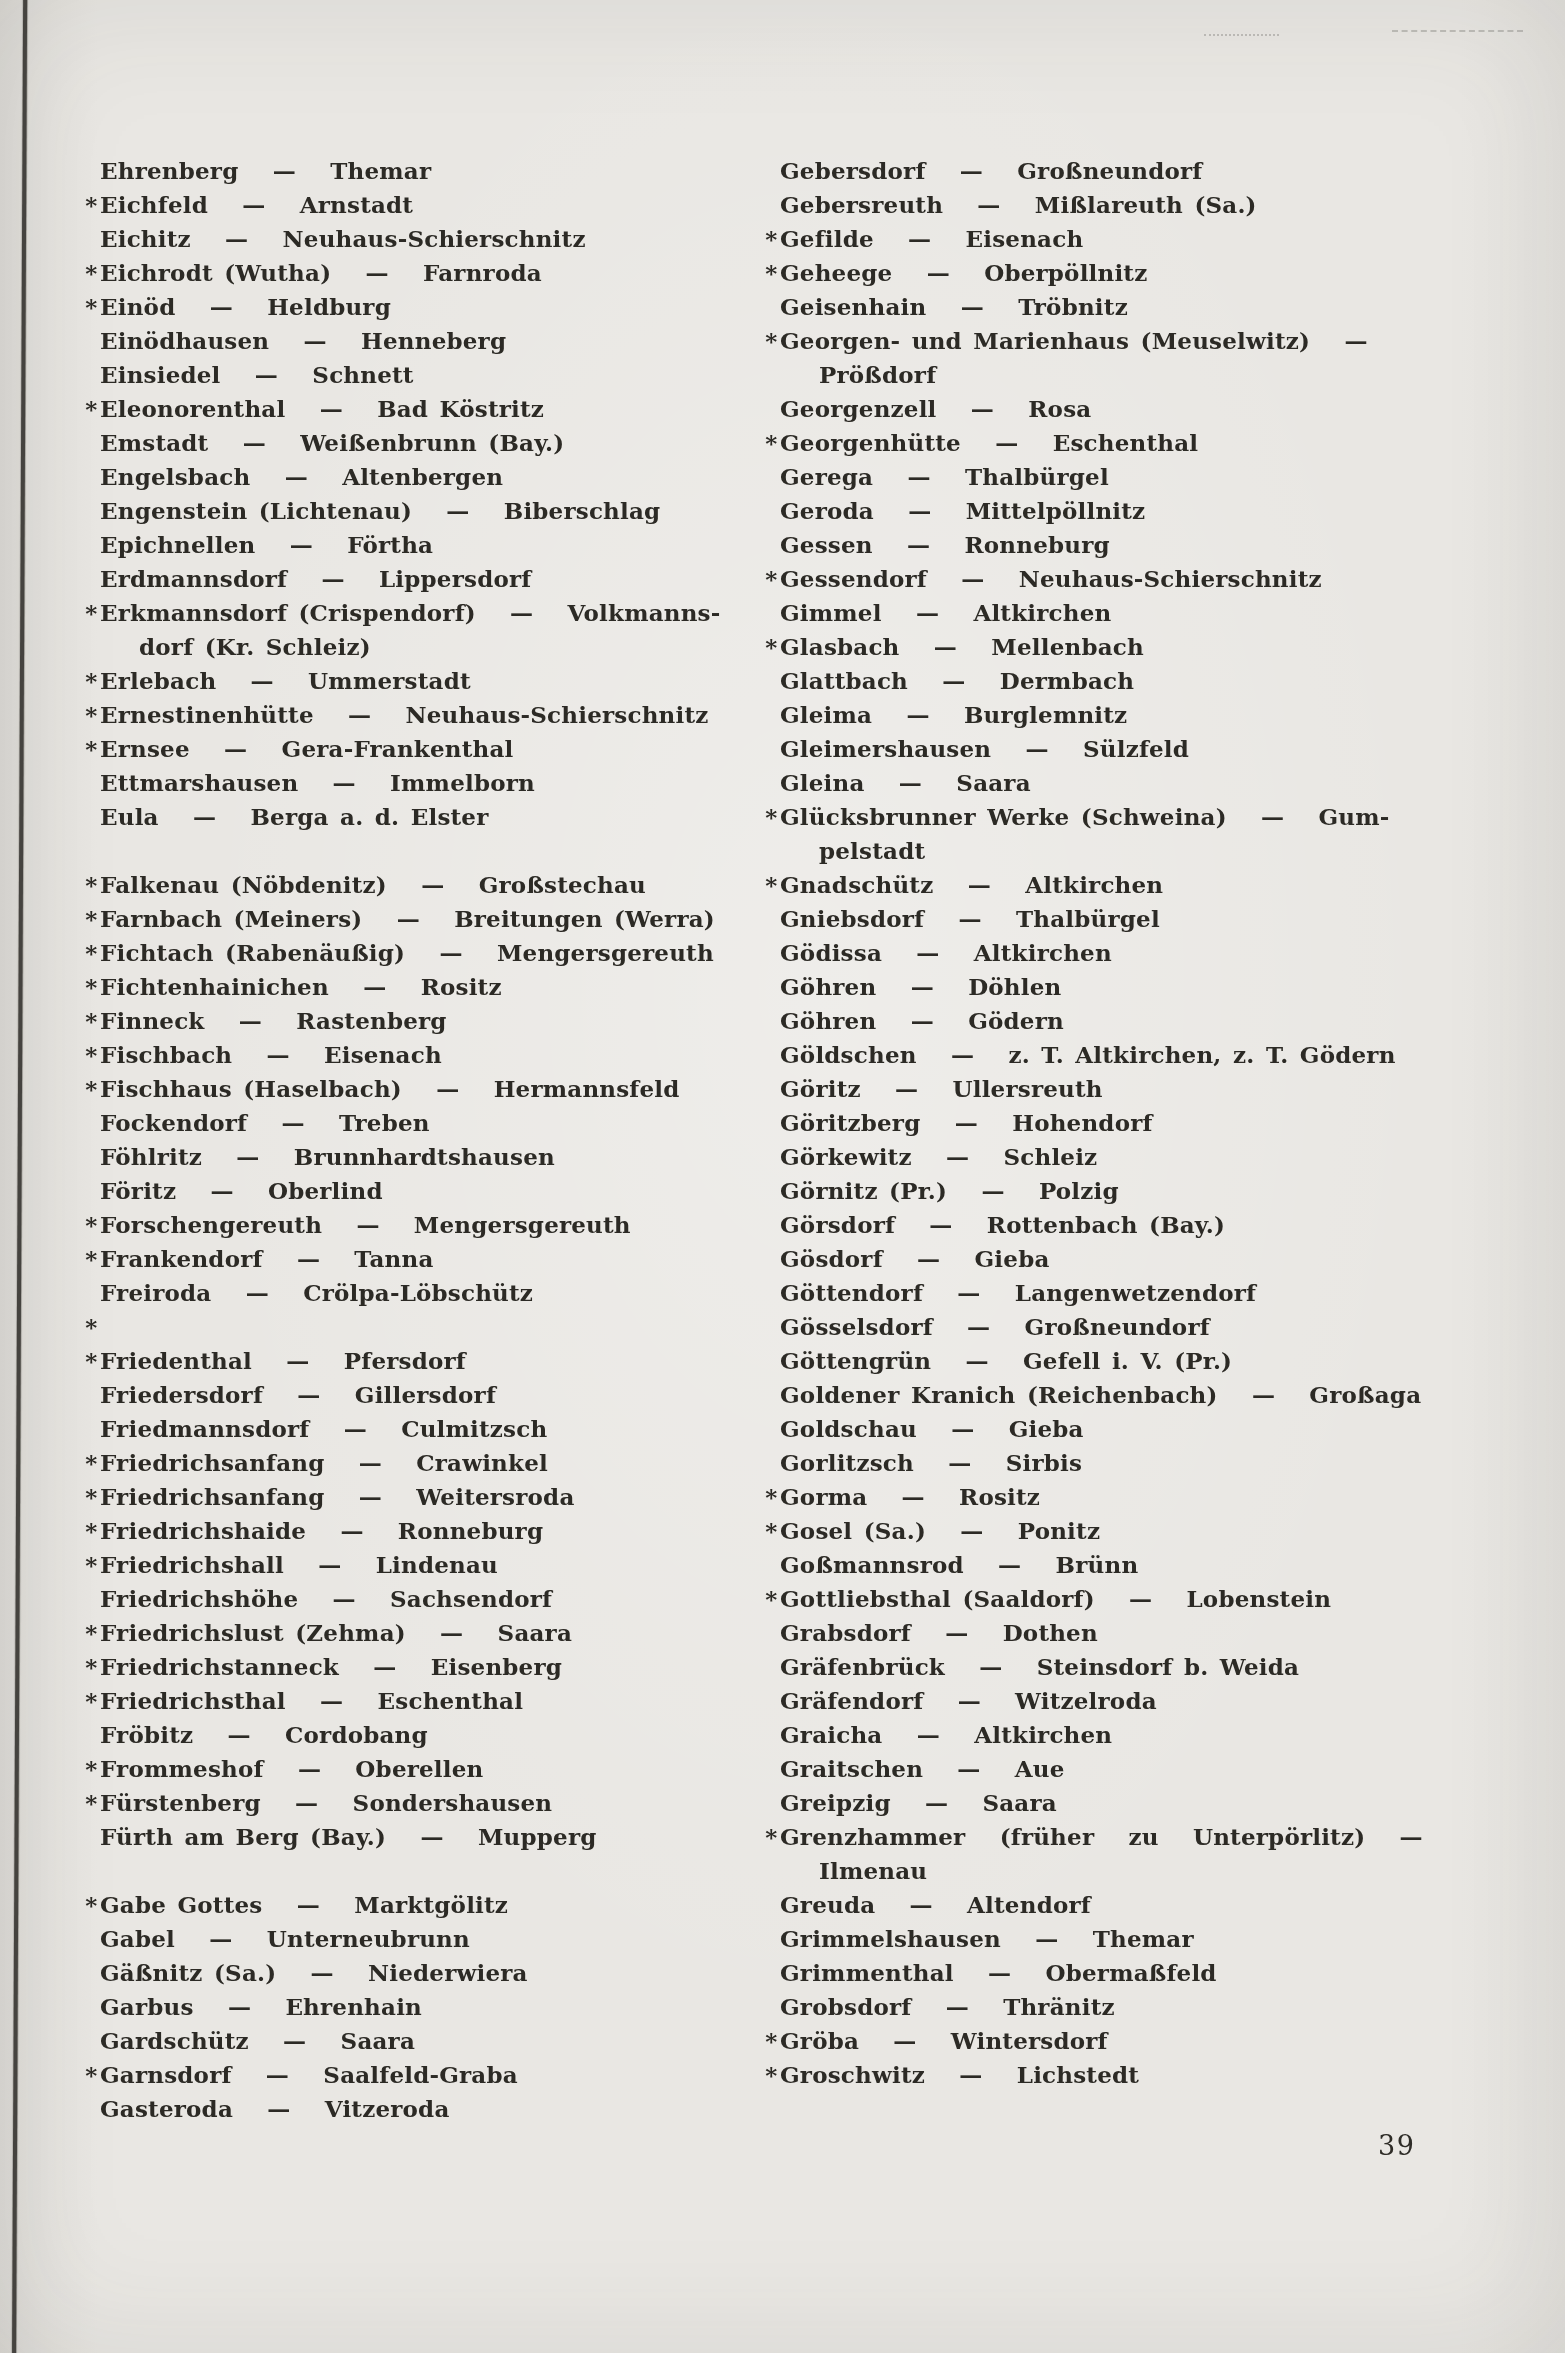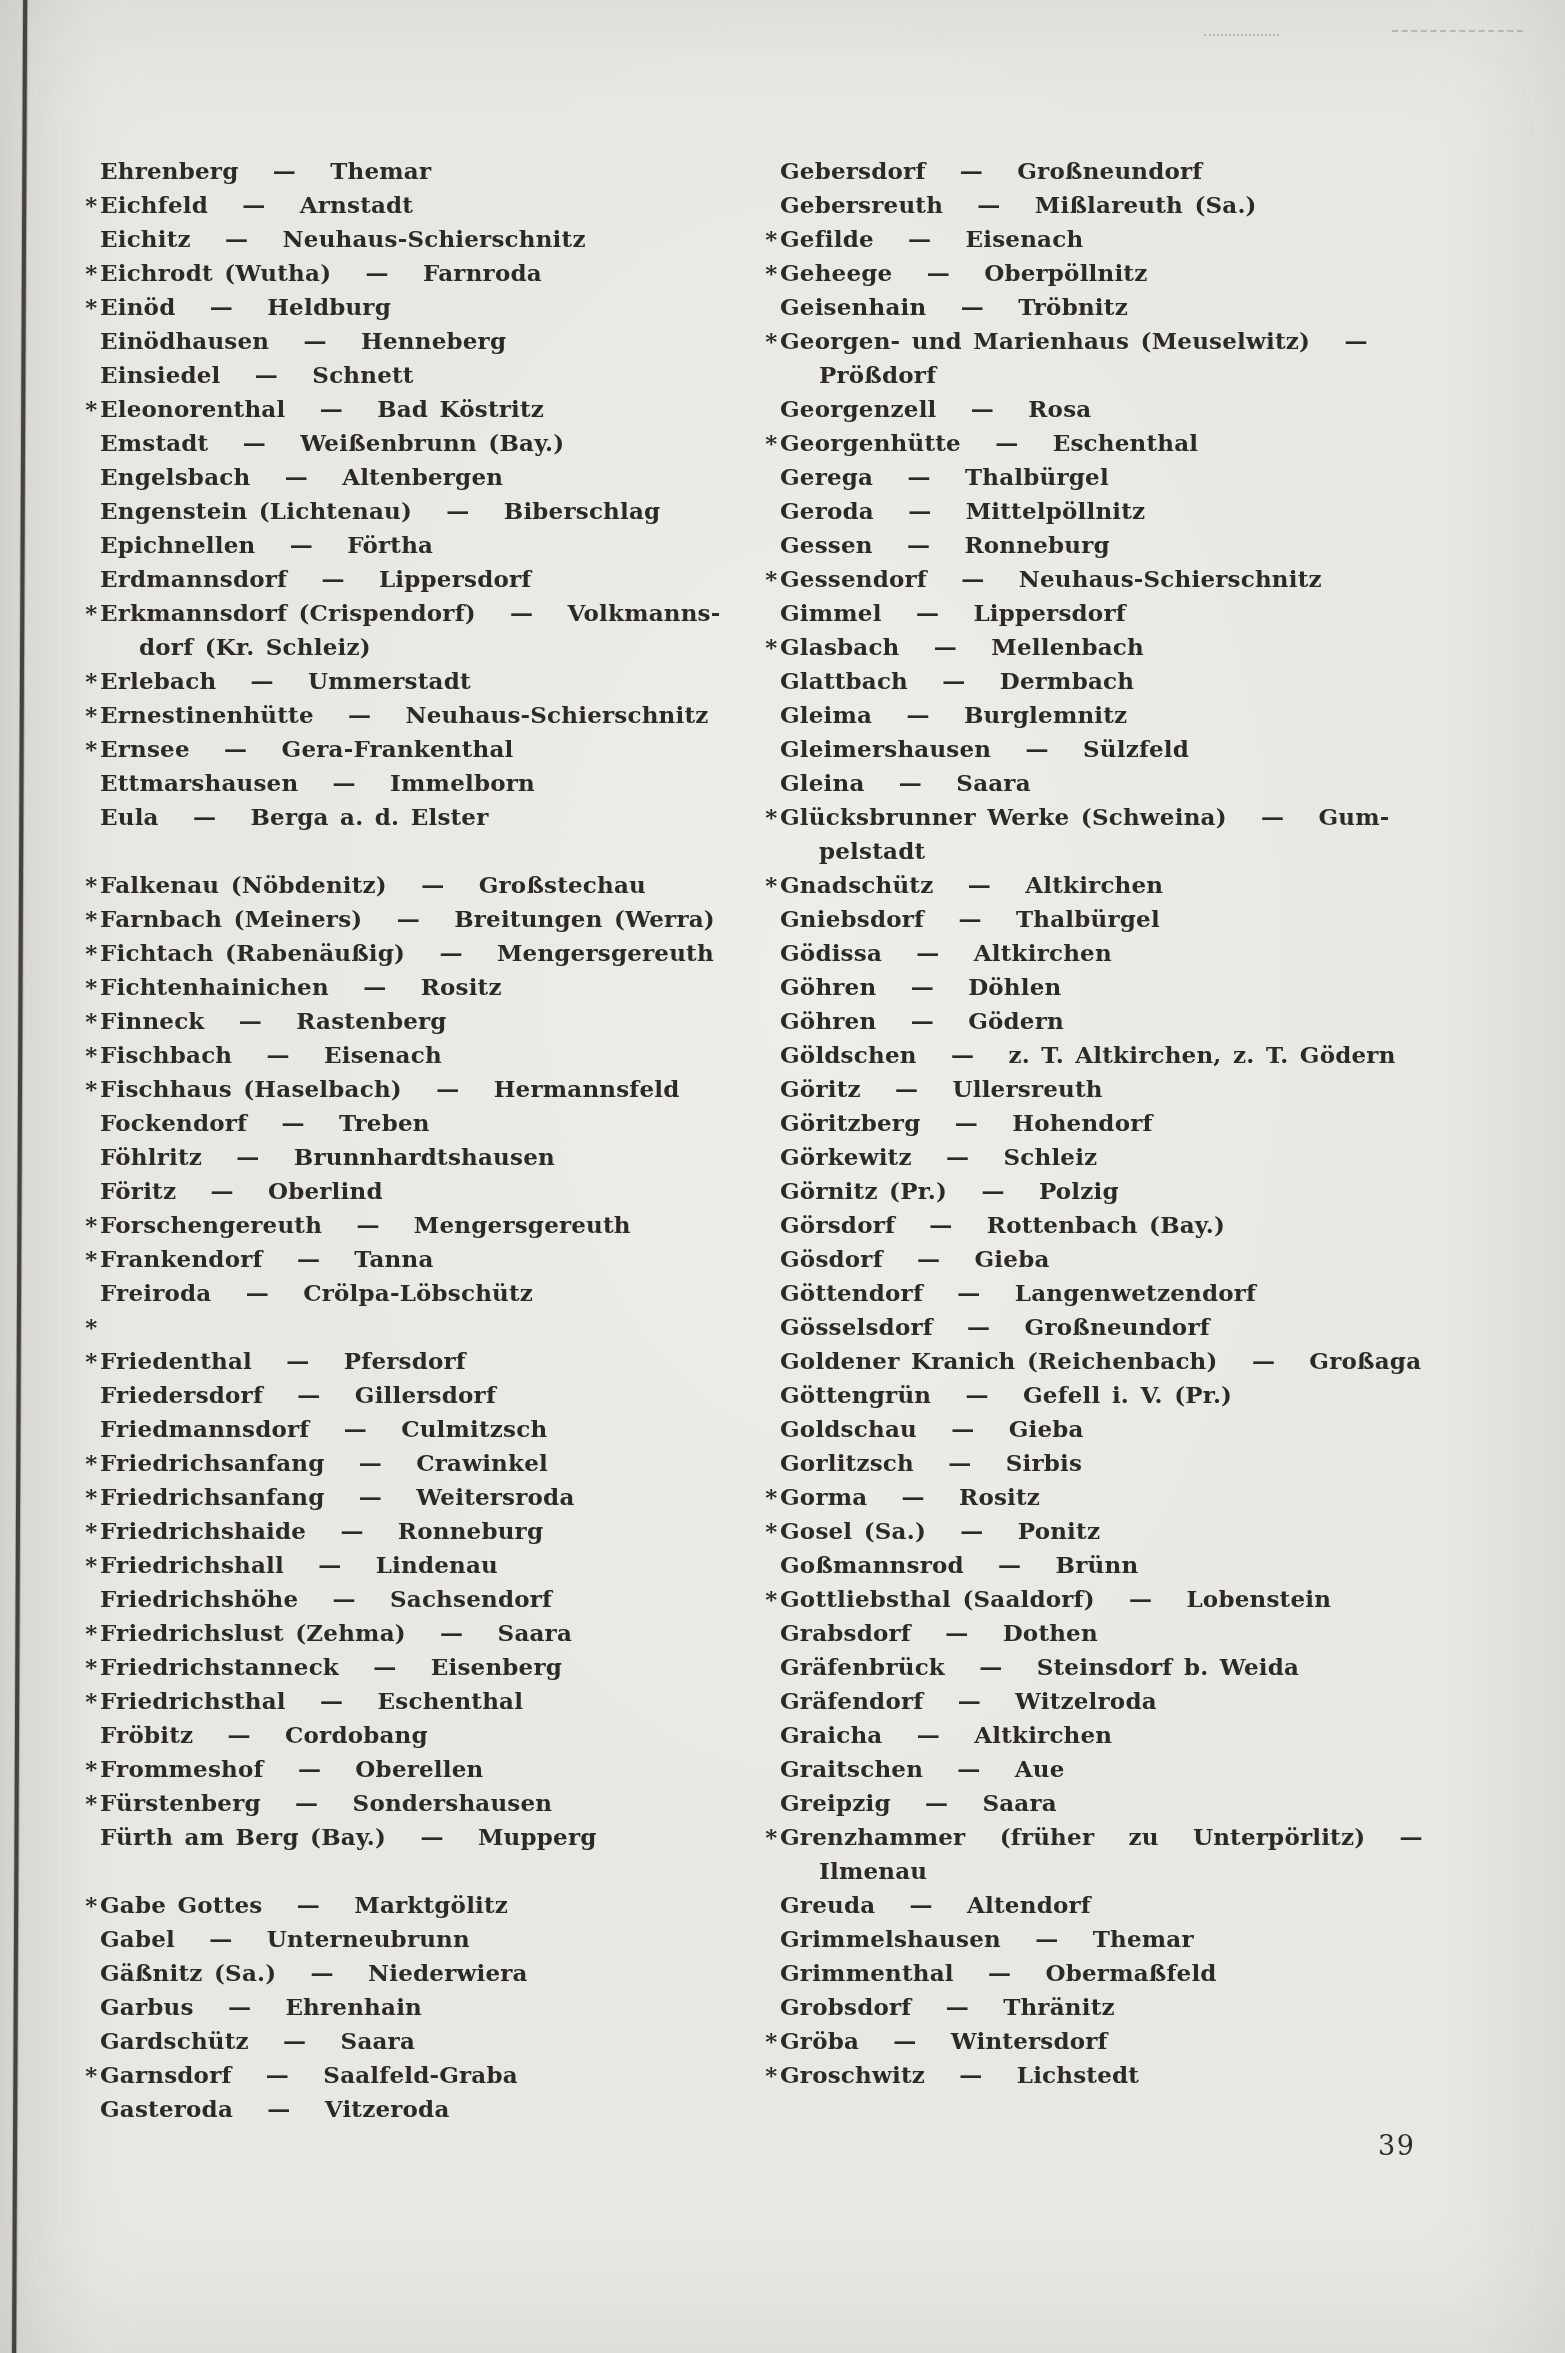--- a/index.html
+++ b/index.html
@@ -345,21 +345,21 @@
       <div class="line">
         <span class="star"></span>
         <span class="t">Gessen   —   Ronneburg</span>
       </div>
       <div class="line">
         <span class="star">*</span>
         <span class="t">Gessendorf   —   Neuhaus-Schierschnitz</span>
       </div>
       <div class="line">
         <span class="star"></span>
-        <span class="t">Gimmel   —   Lippersdorf</span>
+        <span class="t">Gimmel   —   Altkirchen</span>
       </div>
       <div class="line">
         <span class="star">*</span>
         <span class="t">Glasbach   —   Mellenbach</span>
       </div>
       <div class="line">
         <span class="star"></span>
         <span class="t">Glattbach   —   Dermbach</span>
       </div>
       <div class="line">
@@ -433,28 +433,28 @@
       <div class="line">
         <span class="star"></span>
         <span class="t">Göttendorf   —   Langenwetzendorf</span>
       </div>
       <div class="line">
         <span class="star"></span>
         <span class="t">Gösselsdorf   —   Großneundorf</span>
       </div>
       <div class="line">
         <span class="star"></span>
+        <span class="t">Göttengrün   —   Gefell i. V. (Pr.)</span>
+      </div>
+      <div class="line">
+        <span class="star"></span>
         <span class="t">Goldener Kranich (Reichenbach)   —   Großaga</span>
       </div>
       <div class="line">
         <span class="star"></span>
-        <span class="t">Göttengrün   —   Gefell i. V. (Pr.)</span>
-      </div>
-      <div class="line">
-        <span class="star"></span>
         <span class="t">Goldschau   —   Gieba</span>
       </div>
       <div class="line">
         <span class="star"></span>
         <span class="t">Gorlitzsch   —   Sirbis</span>
       </div>
       <div class="line">
         <span class="star">*</span>
         <span class="t">Gorma   —   Rositz</span>
       </div>

